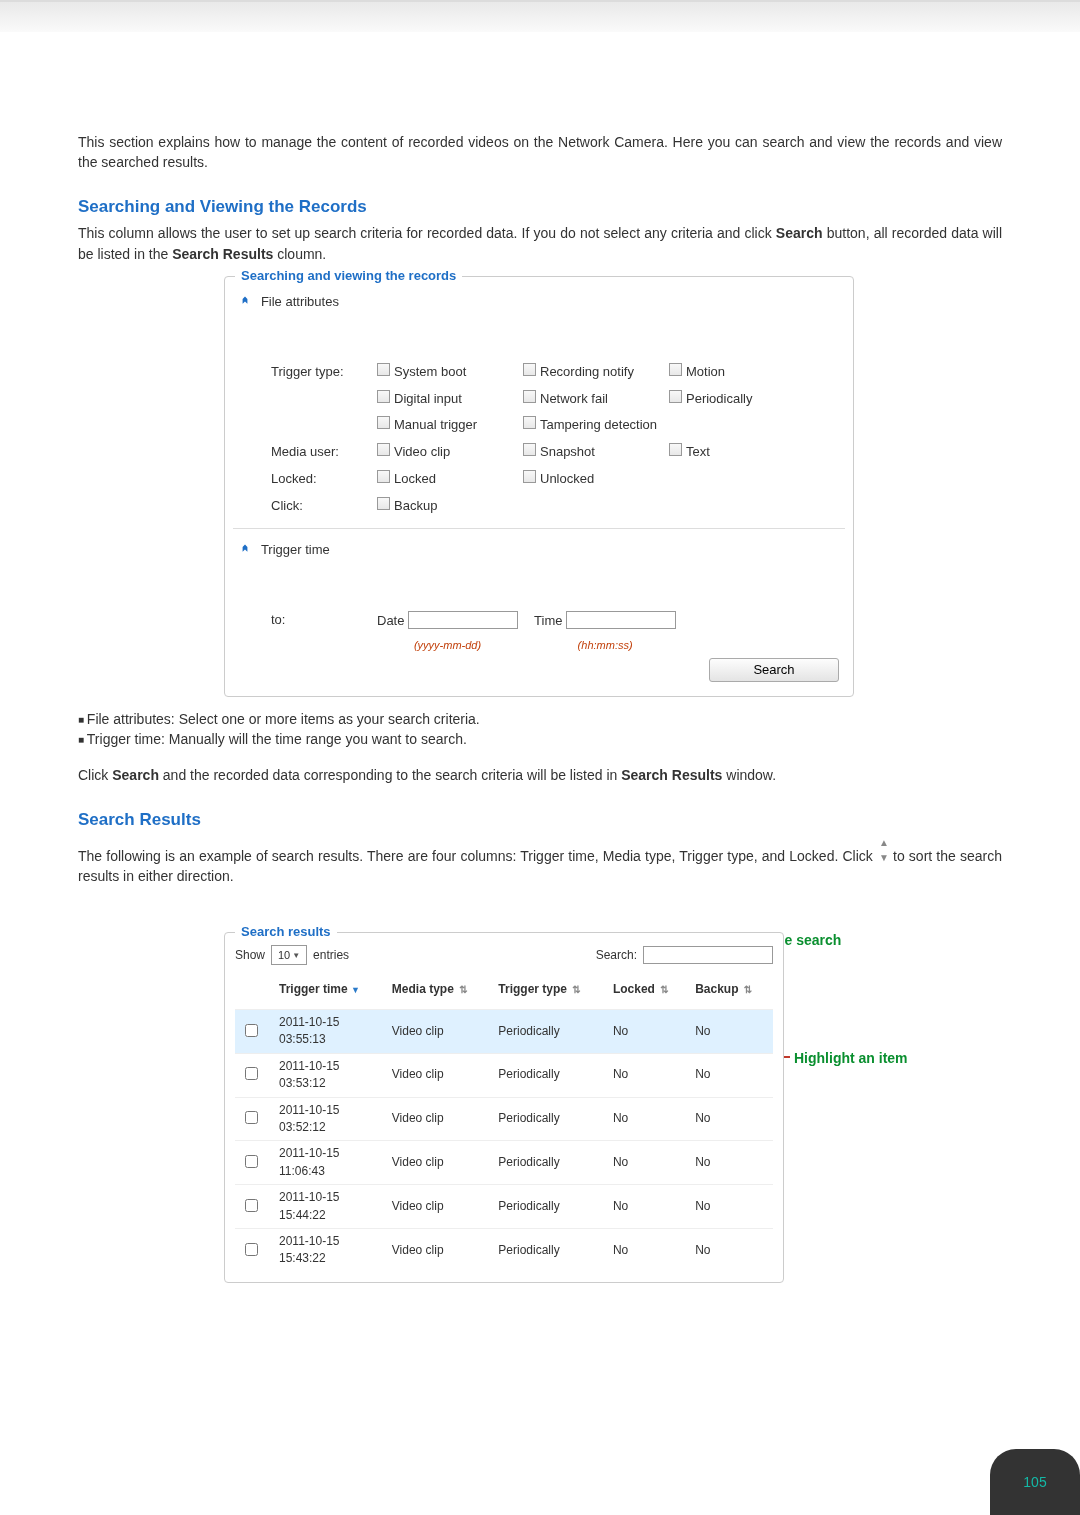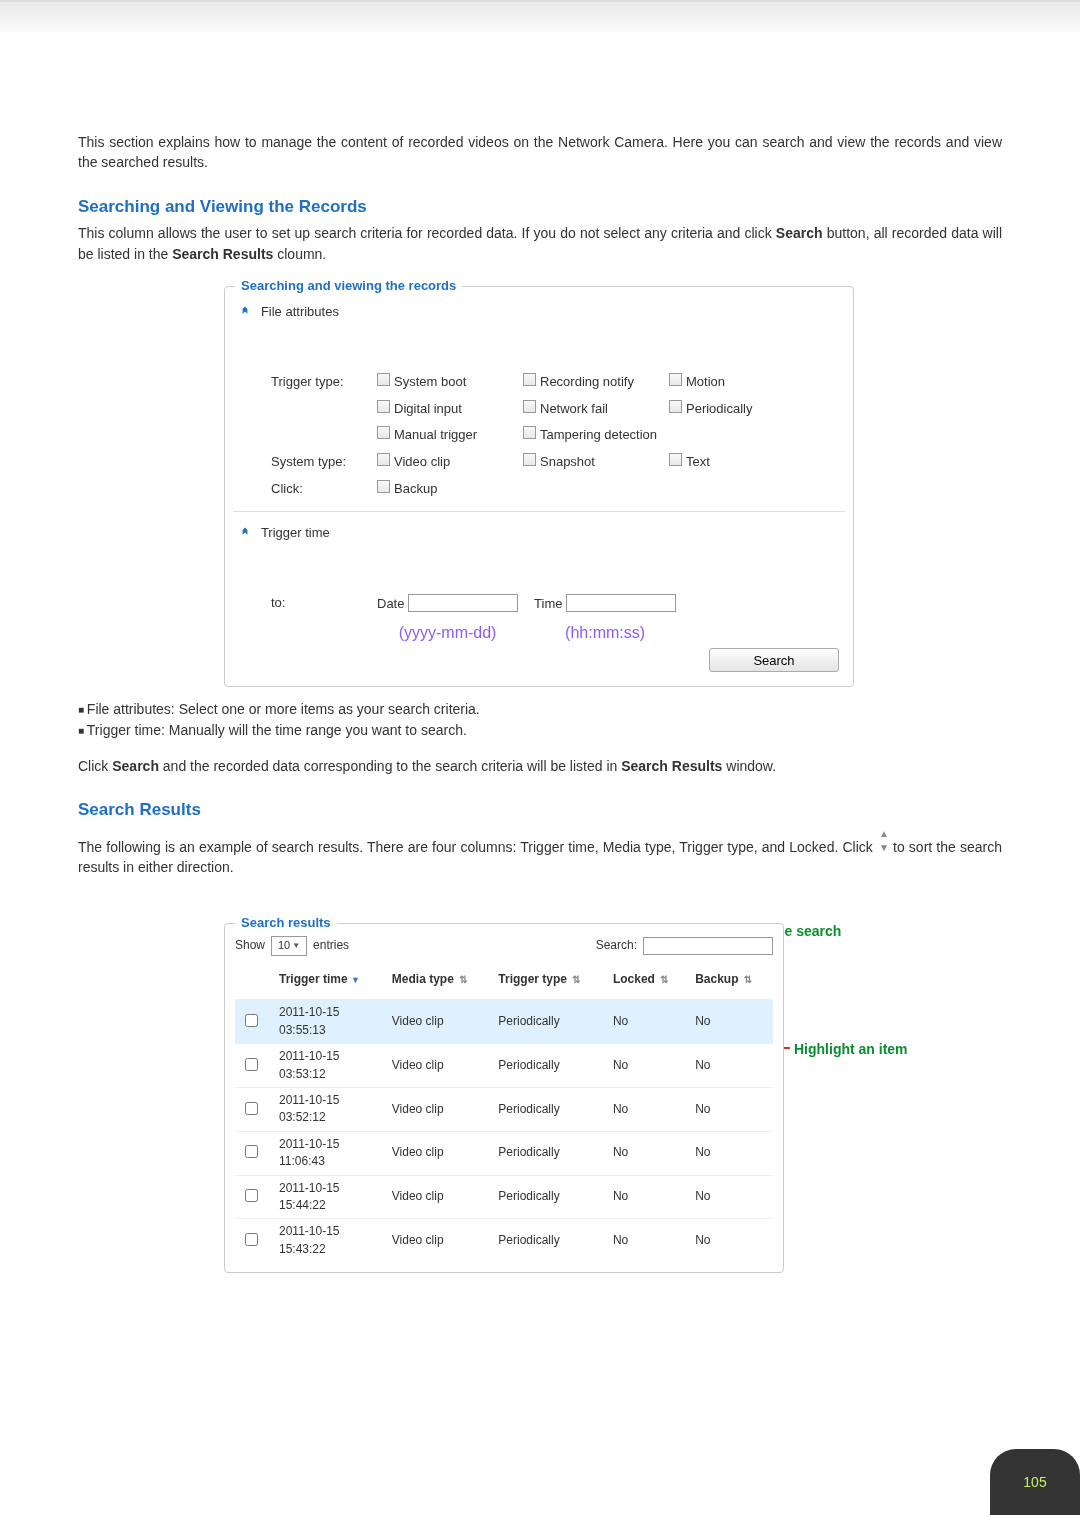--- a/index.html
+++ b/index.html
@@ -86,21 +86,21 @@
   table.form td:first-child { min-width: 90px; }
   .chk { display: inline-flex; gap: 4px; min-width: 130px; }
   .chk .box {
     width: 13px; height: 13px;
     border: 1px solid #999;
     background: linear-gradient(#f8f8f8,#e8e8e8);
     box-sizing: border-box;
   }
   .hr { border-top:1px solid #ddd; margin:8px -6px; }
   .dateinpt { width: 110px; height:18px; border:1px solid #999; box-sizing:border-box; background:#fff; }
-  .hint { color:#8b5cf6; font-size:16px; }
+  .hint { color:#c2410c; font-size:11px;font-style:italic; }
   .search-btn {
     float: right;
     width: 130px;
     height: 24px;
     background: linear-gradient(#fdfdfd,#e4e4e4);
     border: 1px solid #aaa;
     border-radius: 3px;
     font-size: 13px;
     cursor: pointer;
   }
@@ -151,36 +151,36 @@
   input.rowchk{width:13px;height:13px;}
   .sortdown{color:#2a7ac9;font-size:9px;}
 
   .pagenum {
     position: absolute;
     right: 0; bottom: 0;
     width: 90px; height: 66px;
     background: #333;
     border-top-left-radius: 26px;
     border-top-right-radius: 26px;
-    color: #bef264;
+    color: #14b8a6;
     display:flex; align-items:center; justify-content:center;
     font-size:14px;
   }
 </style>
 </head>
 <body>
 
 <div class="page">
   <div class="top-gradient"></div>
 
 
   <p class="body">This section explains how to manage the content of recorded videos on the Network Camera. Here you can search and view the records and view the searched results.</p>
 
   <h3 class="sec">Searching and Viewing the Records</h3>
-  <p class="body" style="">
+  <p class="body" style="margin-bottom:10px">
     <span>This column allows the user to set up search criteria for recorded data. If you do not select any criteria and click </span>
     <b>Search</b>
     <span> button, all recorded data will be listed in the </span>
     <b>Search Results</b>
     <span> cloumn.</span>
   </p>
 
   <div class="panel">
     <span class="panel-title">Searching and viewing the records</span>
 
@@ -228,33 +228,45 @@
         <td><label class="chk">
                 <span class="box"></span>
                 <span>Manual trigger</span>
               </label></td>
         <td colspan="2"><label class="chk">
                 <span class="box"></span>
                 <span>Tampering detection</span>
               </label></td>
       </tr>
       <tr>
-        <td>System type:</td>
+        <td>Media user:</td>
         <td><label class="chk">
                 <span class="box"></span>
                 <span>Video clip</span>
               </label></td>
         <td><label class="chk">
                 <span class="box"></span>
                 <span>Snapshot</span>
               </label></td>
         <td><label class="chk">
                 <span class="box"></span>
                 <span>Text</span>
               </label></td>
+      </tr>
+      <tr>
+        <td>Locked:</td>
+        <td><label class="chk">
+                <span class="box"></span>
+                <span>Locked</span>
+              </label></td>
+        <td><label class="chk">
+                <span class="box"></span>
+                <span>Unlocked</span>
+              </label></td>
+        <td></td>
       </tr>
       <tr>
         <td>Click:</td>
         <td><label class="chk">
                 <span class="box"></span>
                 <span>Backup</span>
               </label></td>
         <td></td>
             <td></td>
       </tr>

